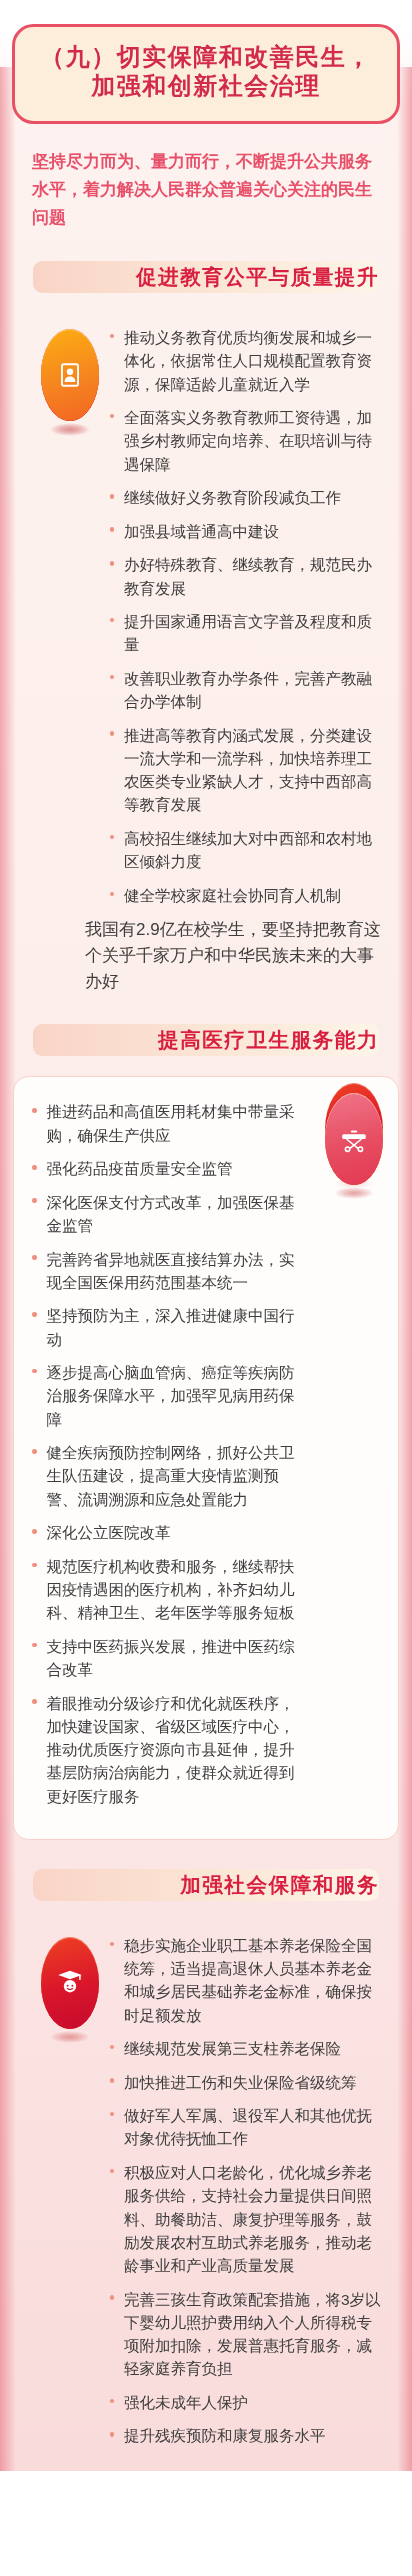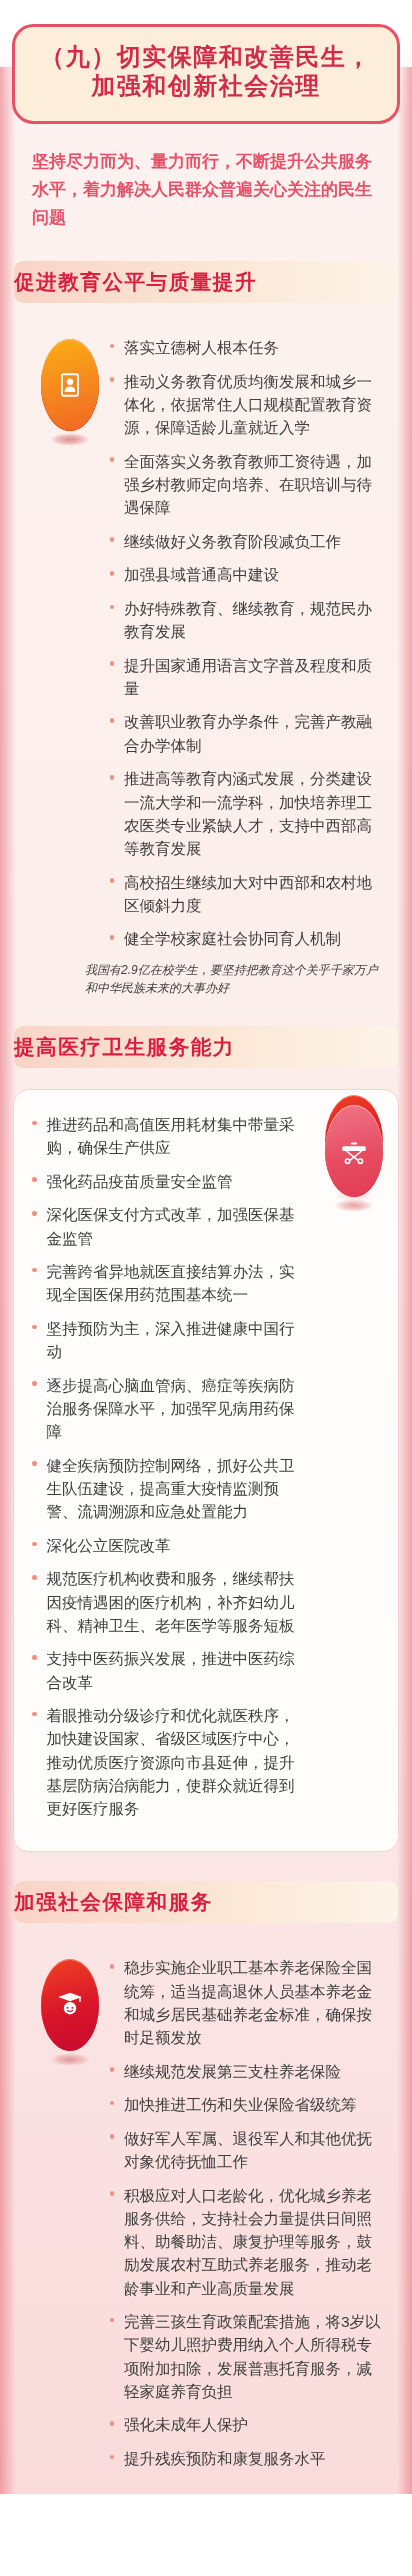--- a/index.html
+++ b/index.html
@@ -11,29 +11,29 @@
   .page::after{right:0;background:linear-gradient(270deg,rgba(233,115,128,.6),rgba(233,115,128,0));}
 
   .title-card{position:relative;z-index:1;margin:24px 12px 0;background:#fdeedb;border:3.1px solid #e85066;
     border-radius:21.6px;padding:15.5px 4.1px 18.5px;}
   .title-line{display:block;text-align:center;font-family:"Liberation Serif","DejaVu Serif",serif;
     font-weight:700;font-size:24px;line-height:1.24;color:#d22a49;letter-spacing:1.5px;}
 
   .intro{position:relative;z-index:1;margin:24px 32px 0;font-size:17px;font-weight:600;
     color:#e8506a;line-height:1.66;}
 
-  .pill{position:relative;z-index:1;margin:29px 14px 0;height:42px;border-radius:9.3px;
+  .pill{position:relative;z-index:1;margin:29px 33px 0;height:32px;border-radius:9.3px;
     background:linear-gradient(90deg,#f9d4c6 0%,#fbe7d6 55%,#fdf4e8 100%);
-    display:flex;align-items:center;justify-content:flex-start;}
+    display:flex;align-items:center;justify-content:flex-end;}
   .pill span{font-size:20.6px;font-weight:700;color:#d91f3f;letter-spacing:1.5px;}
 
   .sec-left{position:relative;z-index:1;margin:33px 28px 0 124px;}
   .item{position:relative;font-size:15.5px;color:#3d3d3d;line-height:1.5;margin:0 0 10.3px 0;}
   .item::before{content:"";position:absolute;left:-14.4px;top:7.7px;width:4.6px;height:4.6px;border-radius:50%;background:#ef8f7d;}
-  .note{position:relative;z-index:1;margin:10.3px 28px 0 85px;font-size:12px;color:#3d3d3d;line-height:1.52;font-style:italic;}
+  .note{position:relative;z-index:1;margin:10.3px 28px 0 85px;font-size:17px;color:#3d3d3d;line-height:1.52;}
 
   .card{position:relative;z-index:1;margin:20.6px 13.4px 0;background:#fffdfc;border:1px solid #f8cfc9;
     border-radius:15.5px;padding:23px 94px 20.6px 32px;}
   .card .item::before{left:-14.4px;}
   .connector{position:absolute;right:44px;width:1px;background:#f5bcb6;z-index:0;}
 
   .big-icon{position:absolute;width:58px;height:92px;border-radius:50%;z-index:1;
     box-shadow:inset 0 1px 0 rgba(255,255,255,.35);display:flex;align-items:center;justify-content:center;}
   .big-icon::after{content:"";position:absolute;left:16%;right:16%;bottom:-14.4px;height:12.4px;border-radius:50%;
     background:radial-gradient(ellipse at center,rgba(214,110,110,.28),rgba(214,110,110,0) 70%);}
@@ -51,21 +51,20 @@
   <div class="title-card">
     <span class="title-line">（九）切实保障和改善民生，</span>
     <span class="title-line">加强和创新社会治理</span>
   </div>
   <p class="intro">坚持尽力而为、量力而行，不断提升公共服务水平，着力解决人民群众普遍关心关注的民生问题</p>
   <div id="app">
       <div class="pill">
         <span>促进教育公平与质量提升</span>
       </div>
       <div class="sec-left">
-        <p class="item">落实立德树人根本任务</p>
         <p class="item">推动义务教育优质均衡发展和城乡一体化，依据常住人口规模配置教育资源，保障适龄儿童就近入学</p>
         <p class="item">全面落实义务教育教师工资待遇，加强乡村教师定向培养、在职培训与待遇保障</p>
         <p class="item">继续做好义务教育阶段减负工作</p>
         <p class="item">加强县域普通高中建设</p>
         <p class="item">办好特殊教育、继续教育，规范民办教育发展</p>
         <p class="item">提升国家通用语言文字普及程度和质量</p>
         <p class="item">改善职业教育办学条件，完善产教融合办学体制</p>
         <p class="item">推进高等教育内涵式发展，分类建设一流大学和一流学科，加快培养理工农医类专业紧缺人才，支持中西部高等教育发展</p>
         <p class="item">高校招生继续加大对中西部和农村地区倾斜力度</p>
         <p class="item">健全学校家庭社会协同育人机制</p>

